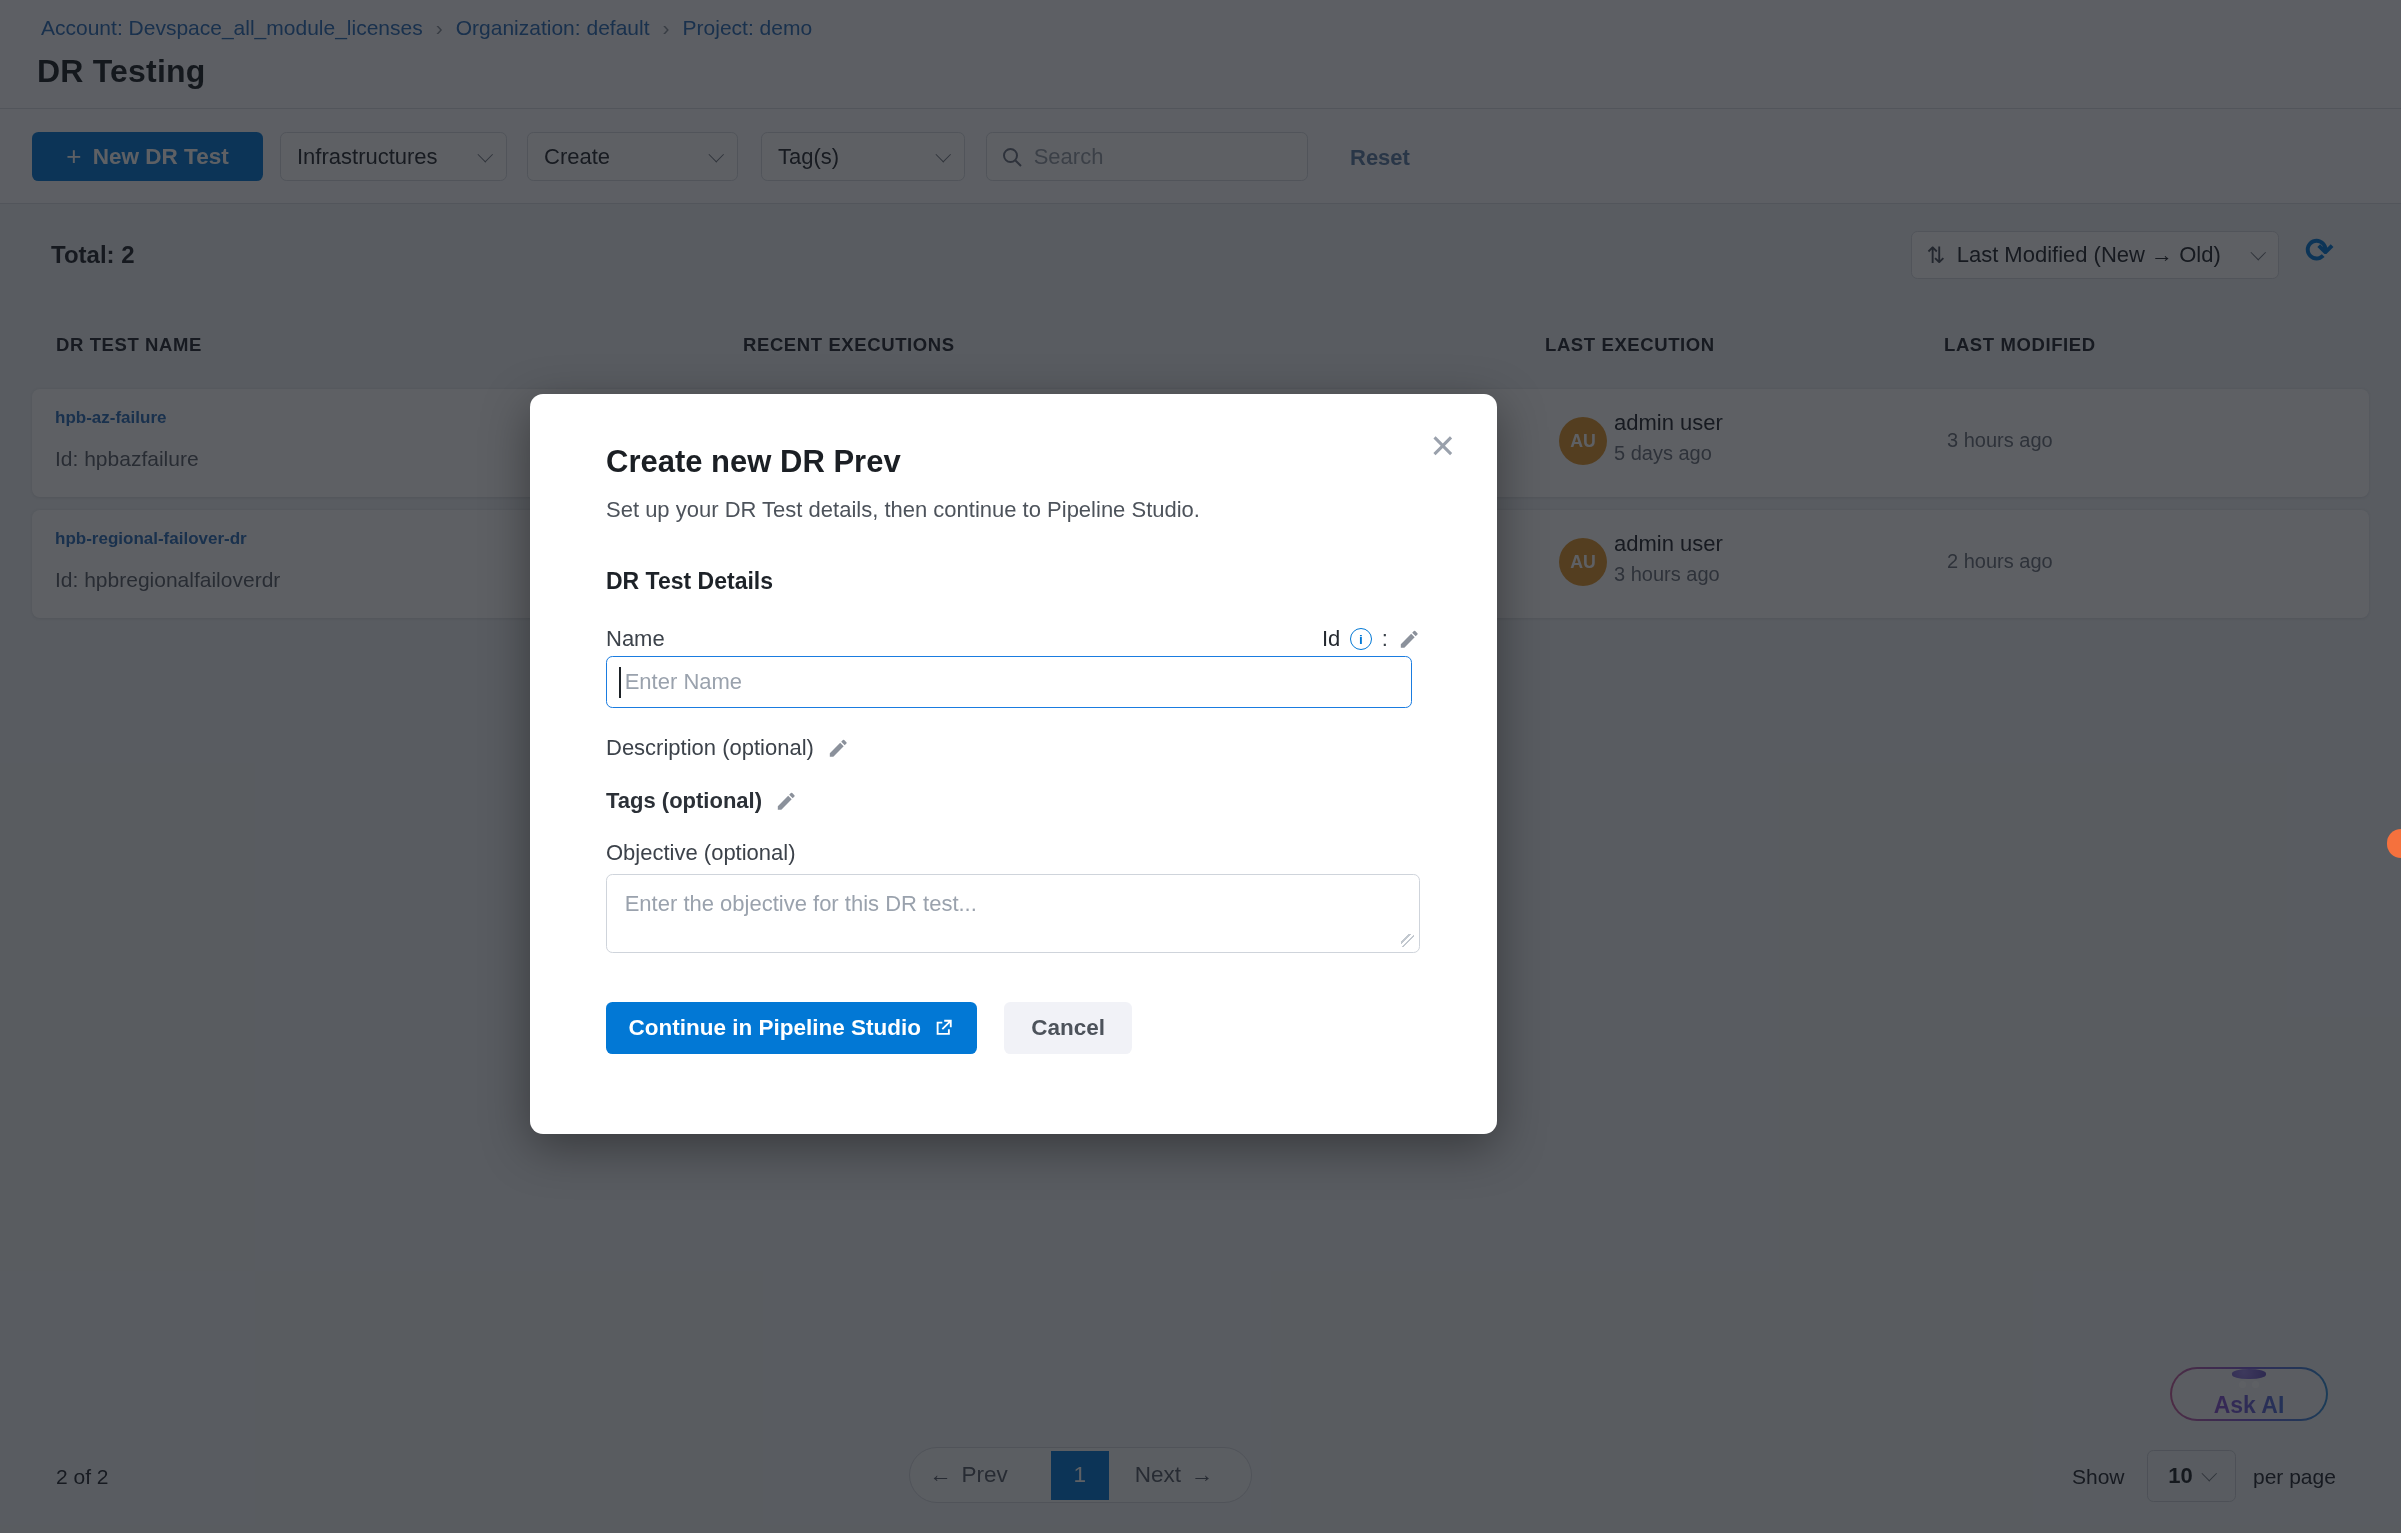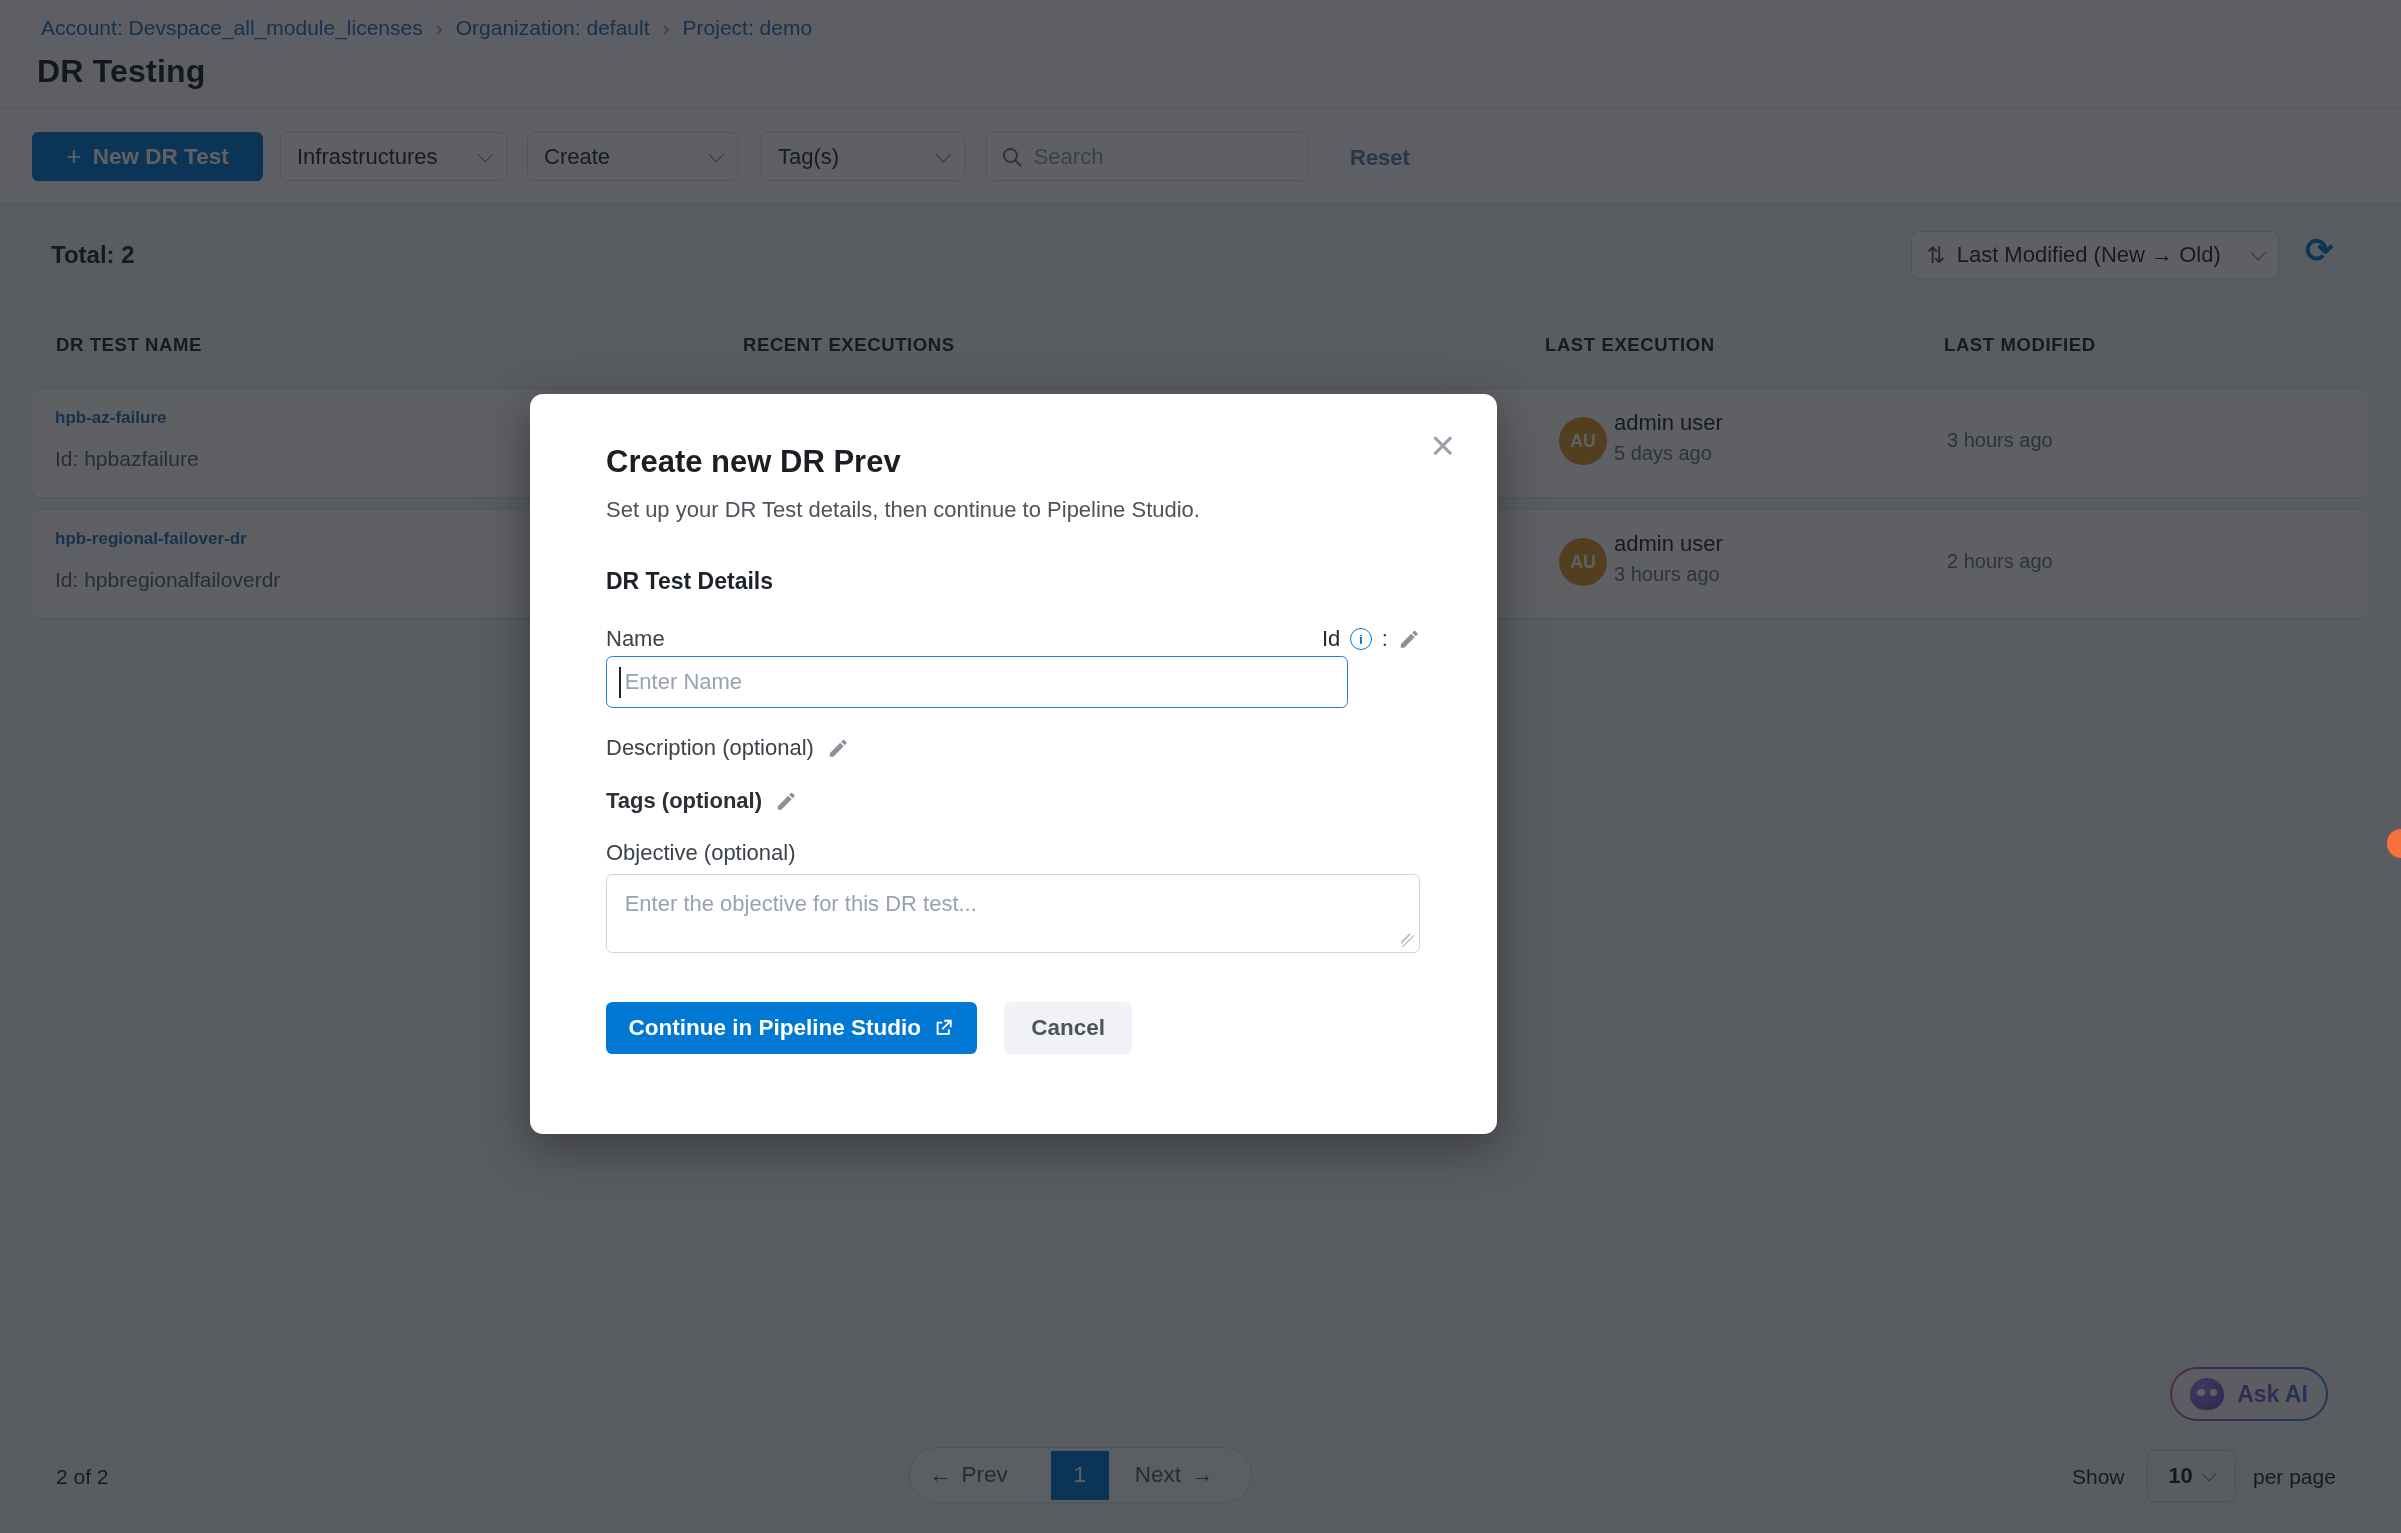--- a/index.html
+++ b/index.html
@@ -65,21 +65,21 @@
   .pager-btn { display:flex; align-items:center; gap:9.7px; font-size:22.5px; color:#555c66; cursor:pointer; }
   .pager-prev { margin-left:19.3px; }
   .pager-next { margin-left:26px; }
   .pager-page { margin-left:43px; width:58px; height:49px; background:#0278d5; color:#fff; font-size:22.5px; display:flex; align-items:center; justify-content:center; cursor:pointer; }
 
   .show-label { left:2072px; top:1465px; font-size:21px; color:#23282f; }
   .per-page-select { left:2147px; top:1450px; width:89px; height:52px; background:transparent; border:0.8px solid #c9ced5; border-radius:6.4px; display:flex; align-items:center; justify-content:center; gap:11.3px; font-size:22px; font-weight:bold; color:#1d2228; cursor:pointer; }
   .per-page-label { left:2253px; top:1465px; font-size:21px; color:#23282f; }
 
   .askai { left:2170px; top:1367px; width:158px; height:54px; border-radius:27px; padding:2.4px; background:linear-gradient(90deg,#c85d9c,#7a5bd6,#2f8ed6); cursor:pointer; }
-  .askai-inner { width:100%; height:100%; border-radius:25px; background:#f4f5f8; display:flex; align-items:center; justify-content:center; gap:13px; }
+  .askai-inner { width:100%; height:100%; border-radius:25px; background:#f4f5f8; display:flex; align-items:center; justify-content:center; gap:13px;flex-direction:column; }
   .robot { width:34px; height:32px; border-radius:50% 50% 46% 46%; background:radial-gradient(circle at 35% 30%,#9a86e8,#6a55c0); position:relative; }
   .robot::before, .robot::after { content:""; position:absolute; top:11.3px; width:7.2px; height:7.2px; border-radius:50%; background:#fff; }
   .robot::before { left:7.2px; } .robot::after { right:7.2px; }
   .askai-label { font-size:23px; font-weight:bold; background:linear-gradient(90deg,#8a4fd0,#4b6fd6); -webkit-background-clip:text; background-clip:text; color:transparent; }
 
   
   .overlay { position:absolute; inset:0; background:rgba(18,21,26,0.68); z-index:10; }
   .edge-widget { position:absolute; right:0; top:829px; width:14.5px; height:29px; border-radius:14.5px 0 0 14.5px; background:#f5713d; z-index:20; cursor:pointer; }
 
   
@@ -88,21 +88,21 @@
   .modal-close { right:42px; top:31px; font-size:42px; font-weight:300; color:#9aa1ac; cursor:pointer; line-height:1; }
   .modal-subtitle { left:76px; top:103px; font-size:22px; color:#4d535b; }
   .modal-section { left:76px; top:174px; font-size:23px; font-weight:bold; color:#1d2228; }
   .name-row { left:76px; top:232px; width:814px; display:flex; align-items:center; justify-content:space-between; }
   .field-label { font-size:22px; color:#3c424a; }
   .id-group { display:flex; align-items:center; gap:9.7px; }
   .id-label { font-size:22px; color:#23282f; }
   .info-icon { width:22px; height:22px; border:1.6px solid #0278d5; border-radius:50%; color:#0278d5; font-size:13.7px; font-weight:bold; display:flex; align-items:center; justify-content:center; cursor:pointer; }
   .id-colon { font-size:22px; color:#3c424a; }
   .pencil { width:22.5px; height:22.5px; color:#8b919b; cursor:pointer; }
-  .name-input-wrap { left:76px; top:262px; width:742px; height:52px; }
+  .name-input-wrap { left:76px; top:262px; width:806px; height:52px; }
   .name-input { width:100%; height:100%; border:1.6px solid #1a7ce0; border-radius:6.4px; font-size:22px; padding:0 14.5px 0 17.7px; outline:none; font-family:"Liberation Sans",sans-serif; color:#23282f; }
   .name-input::placeholder { color:#9aa2ad; }
   .caret { position:absolute; left:13px; top:10.5px; width:1.6px; height:31px; background:#1d2227; }
   .inline-label-row { left:76px; display:flex; align-items:center; gap:13px; }
   .objective-label { left:76px; top:446px; }
   .objective-box { left:76px; top:480px; width:814px; height:79px; }
   .objective-input { width:100%; height:100%; border:0.8px solid #cfd4db; border-radius:6.4px; font-size:22px; padding:16px 17.7px; outline:none; resize:none; font-family:"Liberation Sans",sans-serif; color:#23282f; }
   .objective-input::placeholder { color:#9aa2ad; }
   .resize-grip { position:absolute; right:6.4px; bottom:6.4px; width:13px; height:13px; background:linear-gradient(135deg,transparent 0 5.6px,#c2c8cf 5.6px 7.2px,transparent 7.2px 9.7px,#c2c8cf 9.7px 11.3px,transparent 11.3px); }
   .modal-actions { left:76px; top:608px; display:flex; align-items:center; gap:27px; }

